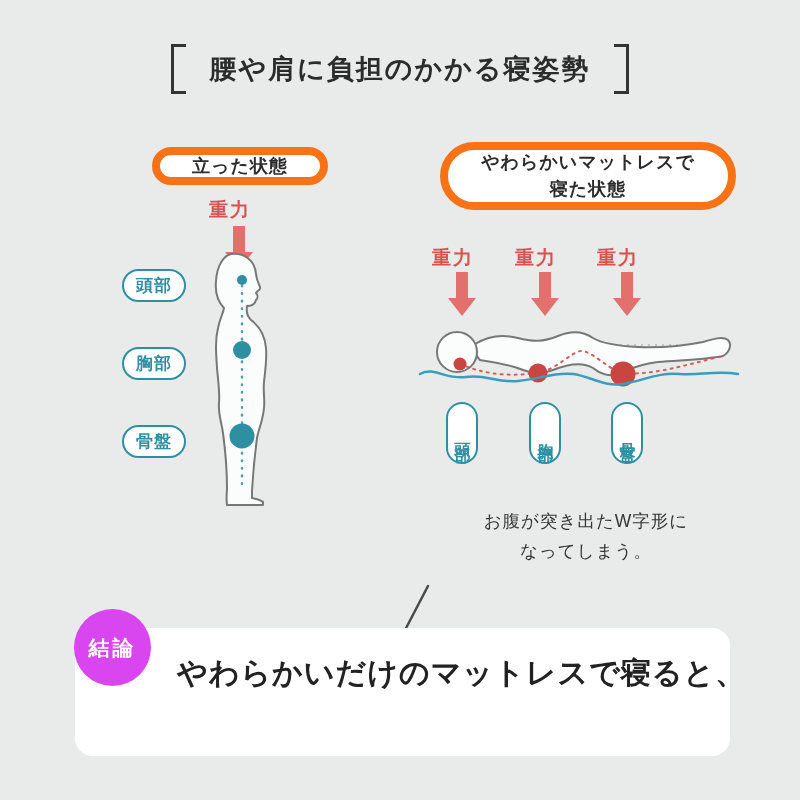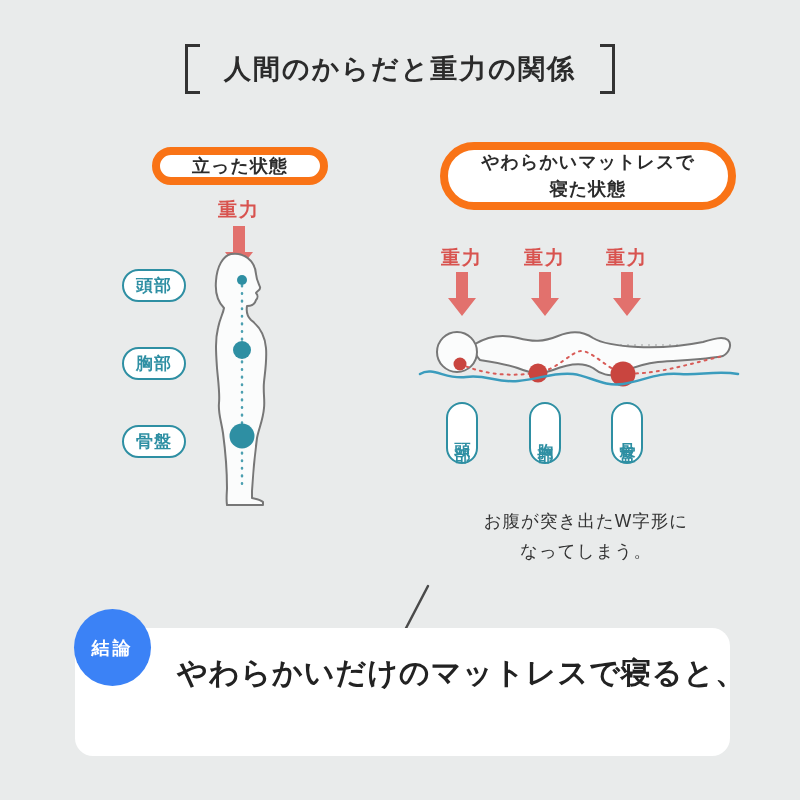--- a/index.html
+++ b/index.html
@@ -14,42 +14,42 @@
   .bracket.left  { border-left:3px solid #333; border-top:3px solid #333; border-bottom:3px solid #333; }
   .bracket.right { border-right:3px solid #333; border-top:3px solid #333; border-bottom:3px solid #333; }
   .page-title { font-size:27px; font-weight:bold; color:#2b2b2b; letter-spacing:2px; }
 
   
   .state-pill { background:#fff; border:8px solid #f97316; border-radius:34px; display:flex; flex-direction:column; justify-content:center; align-items:center; font-weight:bold; color:#2b2b2b; letter-spacing:1px; }
   .standing-state { left:152px; top:147px; width:176px; height:38px; font-size:18px; }
   .lying-state { left:440px; top:142px; width:296px; height:68px; font-size:18px; line-height:1.5; }
 
   
-  .gravity { color:#d8534f; font-weight:bold; font-size:19px; letter-spacing:2px; width:60px; text-align:center; }
+  .gravity { color:#d8534f; font-weight:bold; font-size:19px; letter-spacing:2px; width:60px; text-align:left; }
 
   
   .part-pill-h { background:#fff; border:2px solid #2e8fa3; border-radius:17px; color:#2e8fa3; font-weight:bold; font-size:17px; width:64px; height:33px; display:flex; align-items:center; justify-content:center; letter-spacing:1px; }
   .part-pill-v { background:#fff; border:2px solid #2e8fa3; border-radius:17px; color:#2e8fa3; font-weight:bold; font-size:16px; width:32px; height:62px; display:flex; align-items:center; justify-content:center; writing-mode:vertical-rl; letter-spacing:3px; }
 
   .caption { color:#333; font-size:17.5px; text-align:center; letter-spacing:1px; line-height:1.7; }
 
   
   .bubble { left:75px; top:628px; width:655px; height:128px; background:#ffffff; border-radius:18px; }
-  .badge { left:74px; top:609px; width:77px; height:77px; border-radius:50%; background:#3b82f6; color:#fff; display:flex; align-items:center; justify-content:center; font-size:18px; font-weight:bold; letter-spacing:3px; }
+  .badge { left:74px; top:609px; width:77px; height:77px; border-radius:50%; background:#d946ef; color:#fff; display:flex; align-items:center; justify-content:center; font-size:21px; font-weight:bold; letter-spacing:3px; }
   .conclusion-text { left:177px; top:653px; font-size:30px; font-weight:bold; color:#222; line-height:39px; letter-spacing:1px; }
   .wavy { text-decoration:underline; text-decoration-style:wavy; text-decoration-color:#d0433e; text-decoration-thickness:2px; text-underline-offset:7px; }
 </style>
 </head>
 <body>
 
 <div id="canvas">
 
   <div class="abs title-row">
     <span class="bracket left"></span>
-    <span class="page-title">人間のからだと重力の関係</span>
+    <span class="page-title">腰や肩に負担のかかる寝姿勢</span>
     <span class="bracket right"></span>
   </div>
 
   <div class="abs state-pill standing-state">
     <span>立った状態</span>
   </div>
 
   <div class="abs gravity" style="left:209px; top:197px;">重力</div>
 
   <svg class="abs" style="left:224px; top:226px;" width="30" height="44" viewBox="0 0 30 44">

